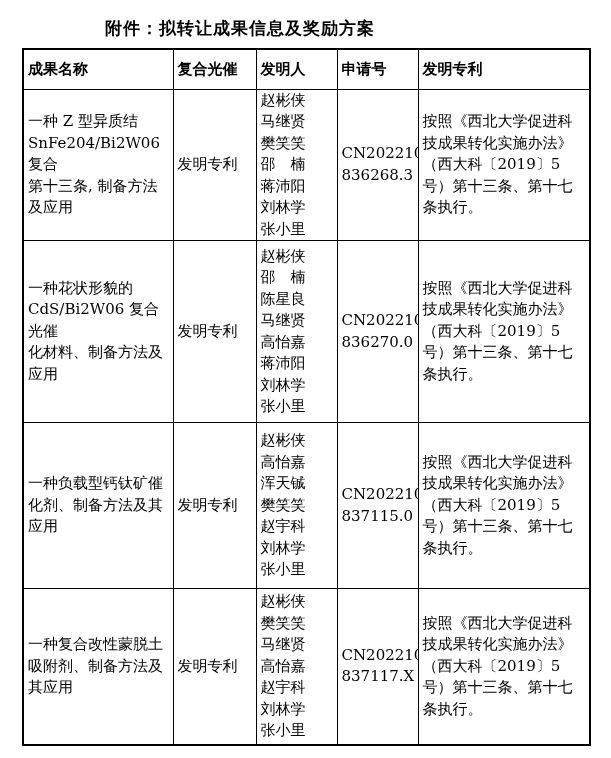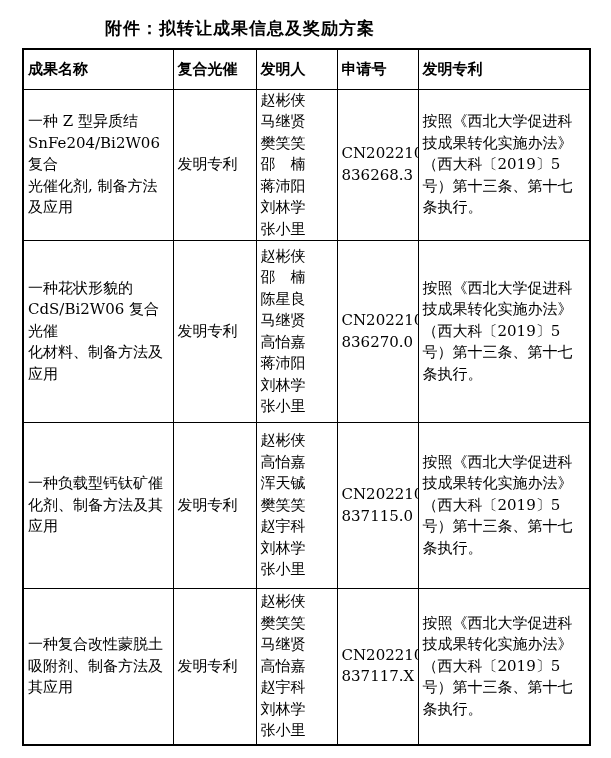--- a/index.html
+++ b/index.html
@@ -79,21 +79,21 @@
         <th>复合光催</th>
         <th>发明人</th>
         <th>申请号</th>
         <th>发明专利</th>
       </tr>
     </thead>
     <tbody>
       <tr class="row-0">
         <td class="cell-name">一种 Z 型异质结
 SnFe204/Bi2W06 复合
-光催化剂, 制备方法
+第十三条, 制备方法
 及应用</td>
         <td class="cell-type">发明专利</td>
         <td class="cell-inv">赵彬侠
 马继贤
 樊笑笑
 邵　楠
 蒋沛阳
 刘林学
 张小里</td>
         <td class="cell-appno">CN202210

